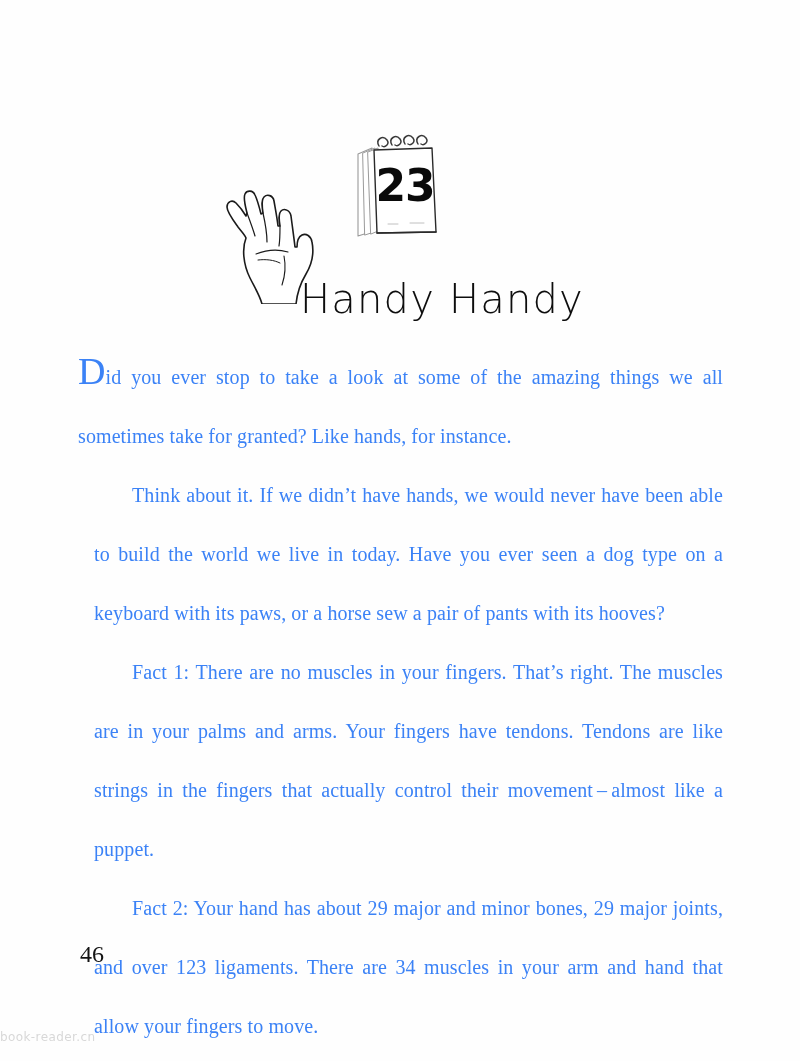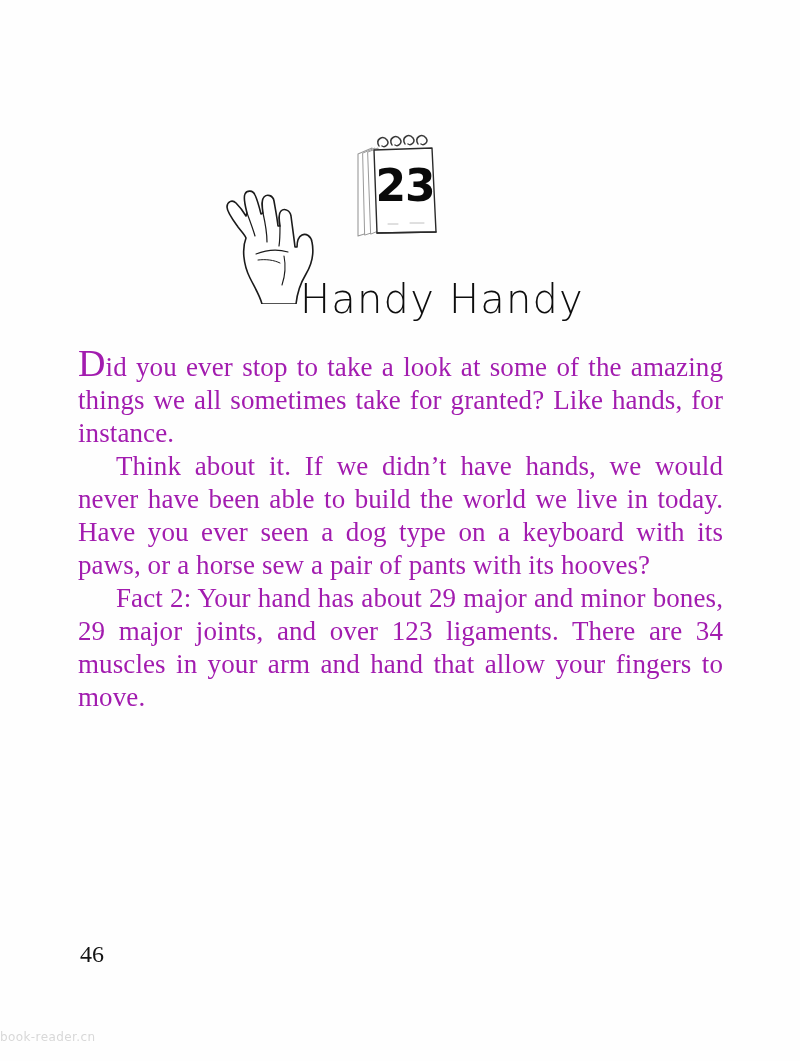--- a/index.html
+++ b/index.html
@@ -78,30 +78,31 @@
   
   .body-text {
     position: absolute;
     left: 78px;
     top: 348px;
     width: 645px;
   }
 
   .body-paragraph {
     margin: 0;
-    font-size: 27px;
-    line-height: 33px;
+    font-size: 20px;
+    line-height: 59px;
     text-align: justify;
     text-justify: inter-word;
     letter-spacing: 0.1px;
-    color: #a21caf;
+    color: #3b82f6;
   }
 
   .body-paragraph.indented {
     text-indent: 38px;
+    margin-left: 16px;
   }
 
   .body-paragraph.lead::first-letter {
     font-size: 38px;
     line-height: 30px;
   }
 
   
   .page-number {
     position: absolute;
@@ -185,20 +186,21 @@
     </div>
 
     <div class="calendar-number">23</div>
 
     <h1 class="chapter-title">Handy Handy</h1>
   </div>
 
   <div class="body-text">
     <p class="body-paragraph lead">Did you ever stop to take a look at some of the amazing things we all sometimes take for granted? Like hands, for instance.</p>
     <p class="body-paragraph indented">Think about it. If we didn’t have hands, we would never have been able to build the world we live in today. Have you ever seen a dog type on a keyboard with its paws, or a horse sew a pair of pants with its hooves?</p>
+    <p class="body-paragraph indented">Fact 1: There are no muscles in your fingers. That’s right. The muscles are in your palms and arms. Your fingers have tendons. Tendons are like strings in the fingers that actually control their movement – almost like a puppet.</p>
     <p class="body-paragraph indented">Fact 2: Your hand has about 29 major and minor bones, 29 major joints, and over 123 ligaments. There are 34 muscles in your arm and hand that allow your fingers to move.</p>
   </div>
 
   <div class="page-number">46</div>
 
   <div class="site-watermark">book-reader.cn</div>
 
 </div>
 
 </body></html>

